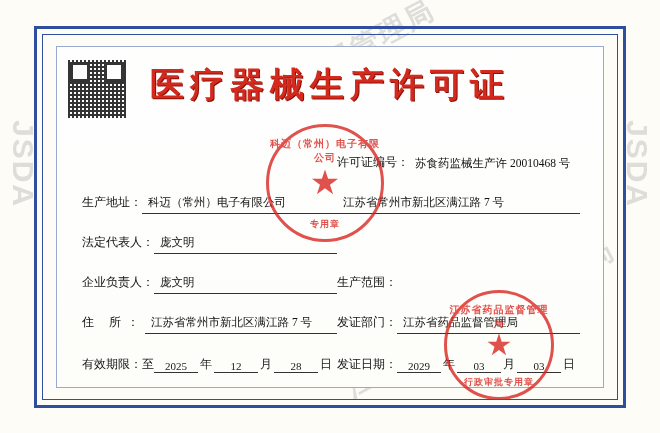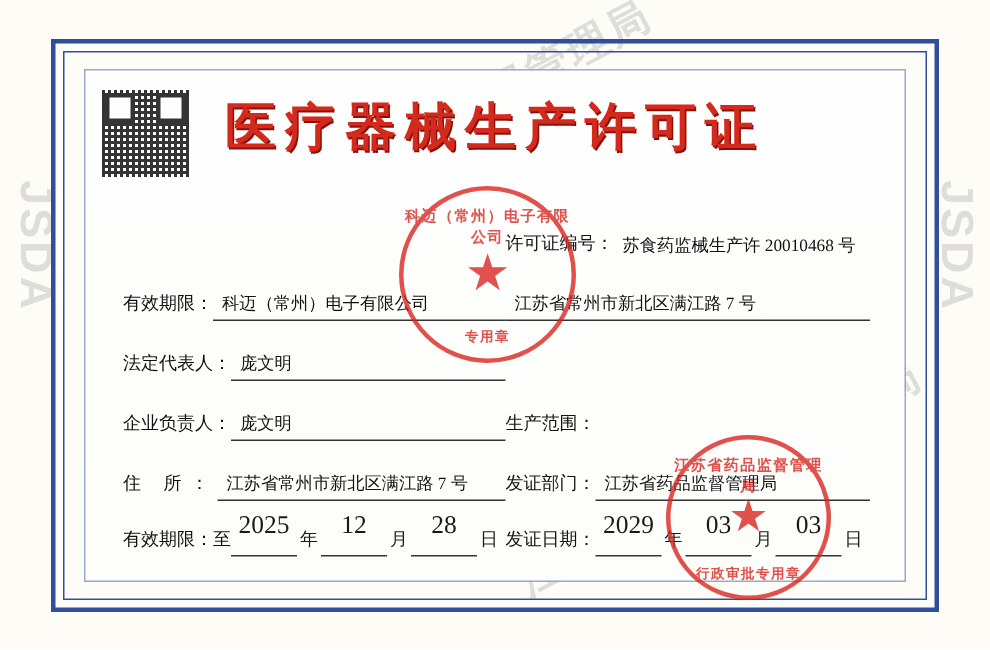--- a/index.html
+++ b/index.html
@@ -146,29 +146,29 @@
     margin-top: 48px;
   }
   .val.noline { border-bottom: none; }
 
   
   .daterow {
     display: flex;
     margin-top: 6px;
     font-size: 12px;
   }
-  .dcell { display: flex; align-items: flex-end; }
+  .dcell { display: flex; align-items: center; margin-top: 16px; }
   .dcell.left { width: 255px; }
   .dcell.right { width: 243px; }
   .dseg {
     border-bottom: 1px solid #333;
-    padding: 0 5px 10px 5px;
+    padding: 0 5px 0 5px;
     min-width: 34px;
     text-align: center;
-    font-size: 17px;
+    font-size: 11px;
   }
   .dunit { padding: 0 2px 3px 2px; font-size: 12px; }
 
   
   .stamp {
     position: absolute;
     border-radius: 50%;
     border: 3px solid #d8221c;
     color: #d8221c;
     opacity: .78;
@@ -230,21 +230,21 @@
     <div class="row">
       <div class="cell left"></div>
       <div class="cell right">
         <span class="lbl">许可证编号：</span>
         <span class="val noline">苏食药监械生产许 20010468 号</span>
       </div>
     </div>
 
     <div class="row">
       <div class="cell left">
-        <span class="lbl">有效期限：</span>
+        <span class="lbl">生产地址：</span>
         <span class="val">科迈（常州）电子有限公司</span>
       </div>
       <div class="cell right">
         <span class="val">江苏省常州市新北区满江路 7 号</span>
       </div>
     </div>
 
     <div class="row">
       <div class="cell left">
         <span class="lbl">法定代表人：</span>

